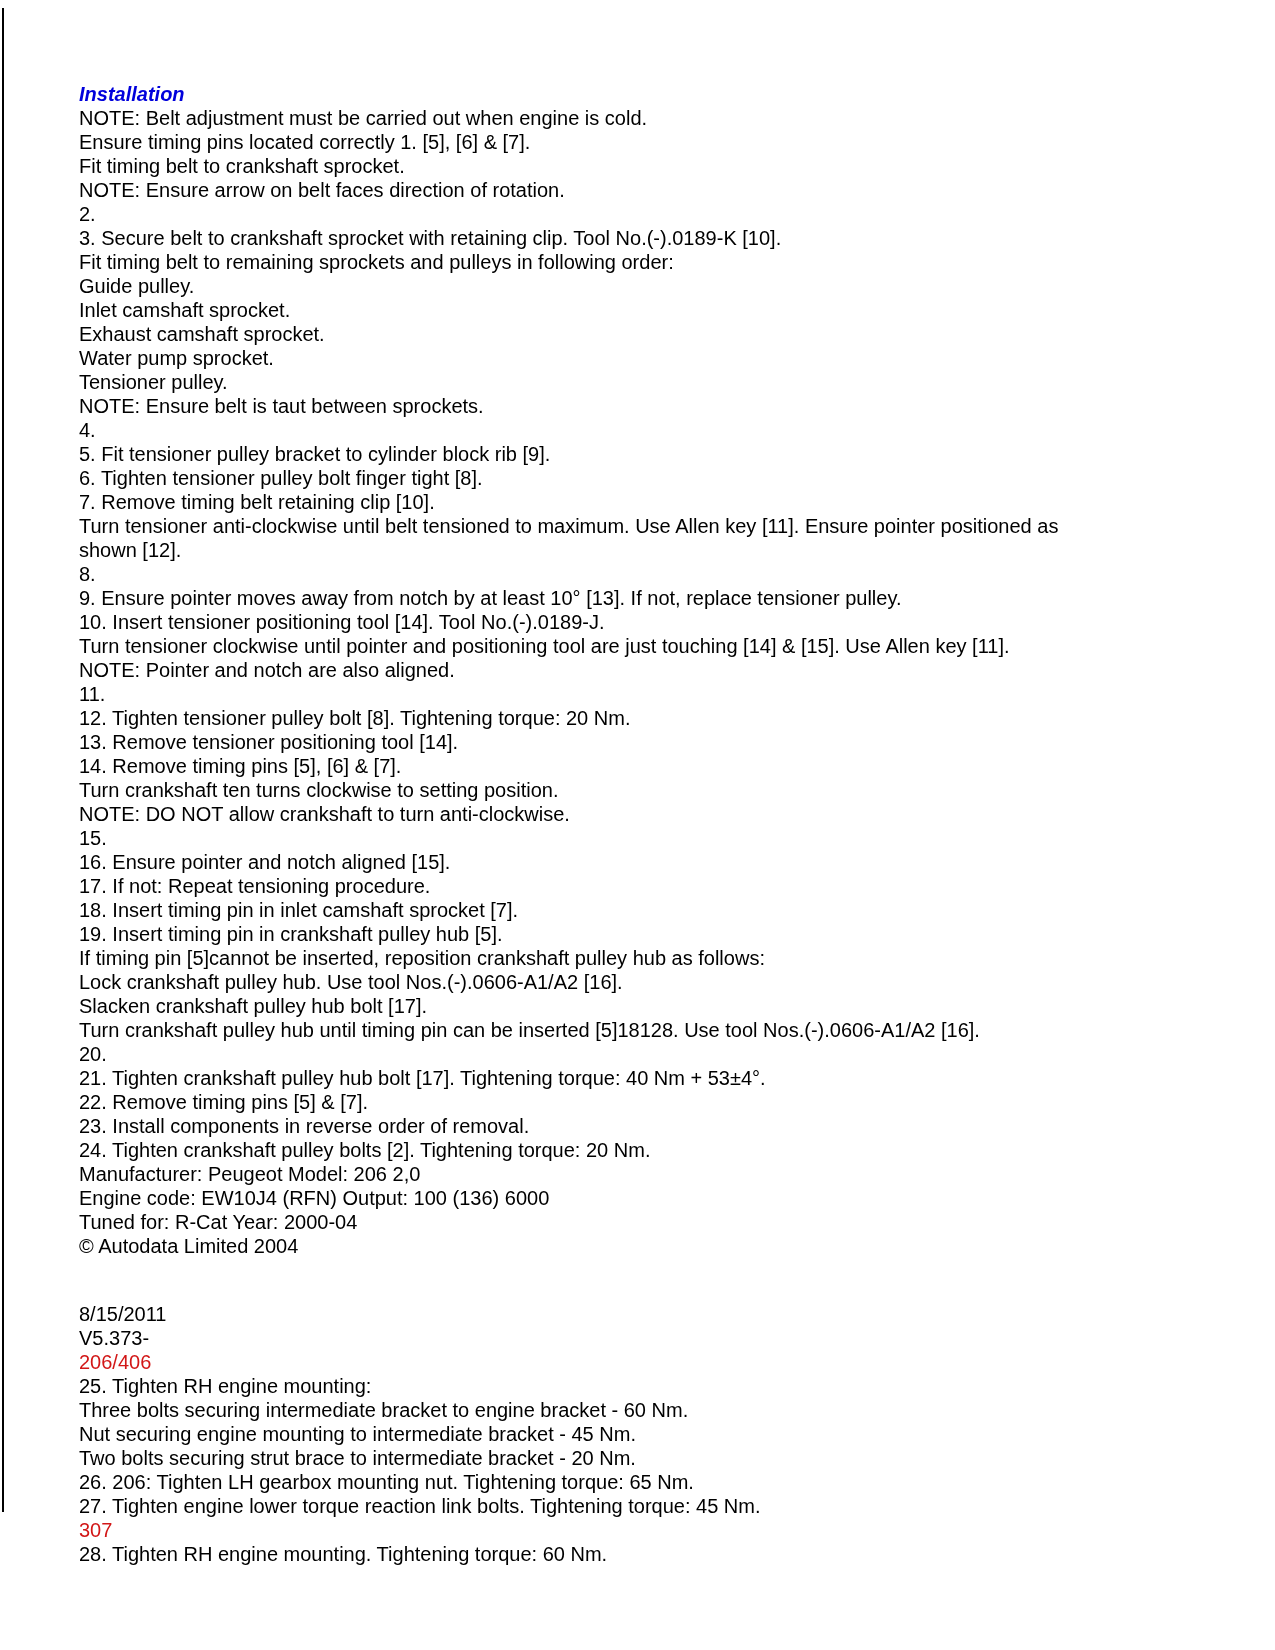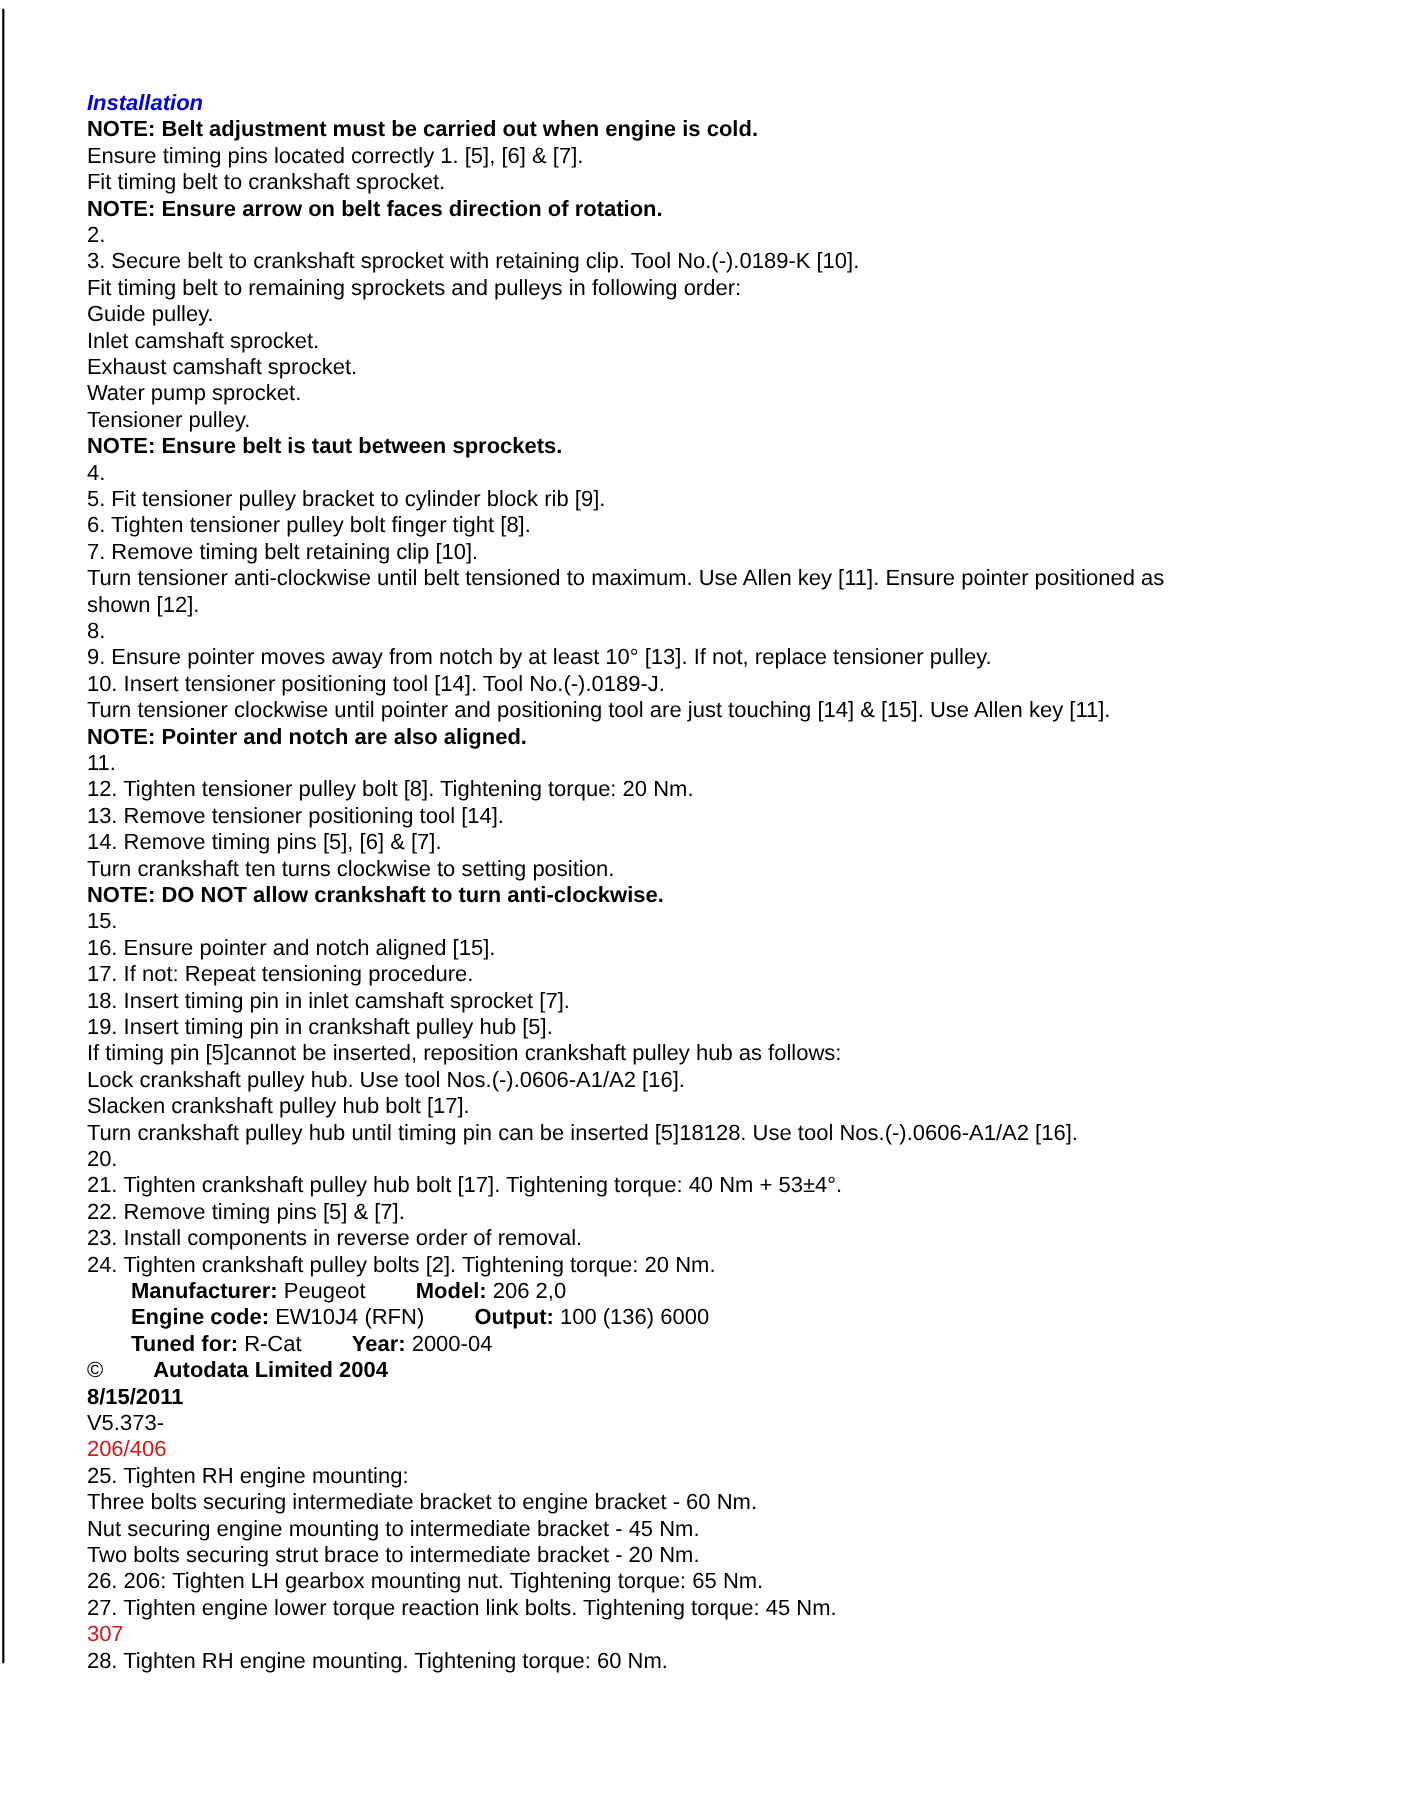--- a/index.html
+++ b/index.html
@@ -35,32 +35,32 @@
   }
   .line {
     min-height: 24px;
   }
   .line-heading {
     color: var(--heading-blue, #0000dc);
     font-weight: bold;
     font-style: italic;
   }
   .line-note {
-    font-weight: bold;
+    font-weight: normal;
   }
   .line-bold {
-    font-weight: bold;
+    font-weight: normal;
+    margin-top: 44px;
   }
   .line-red {
     color: var(--alert-red, #d21717);
     font-weight: normal;
   }
   .seg-b {
-    font-weight: bold;
-    margin-left: 40px;
+    font-weight: normal;
   }
   .seg-n {
     font-weight: normal;
   }
 </style>
 </head>
 <body>
 
 <div class="page-border-left"></div>
 

